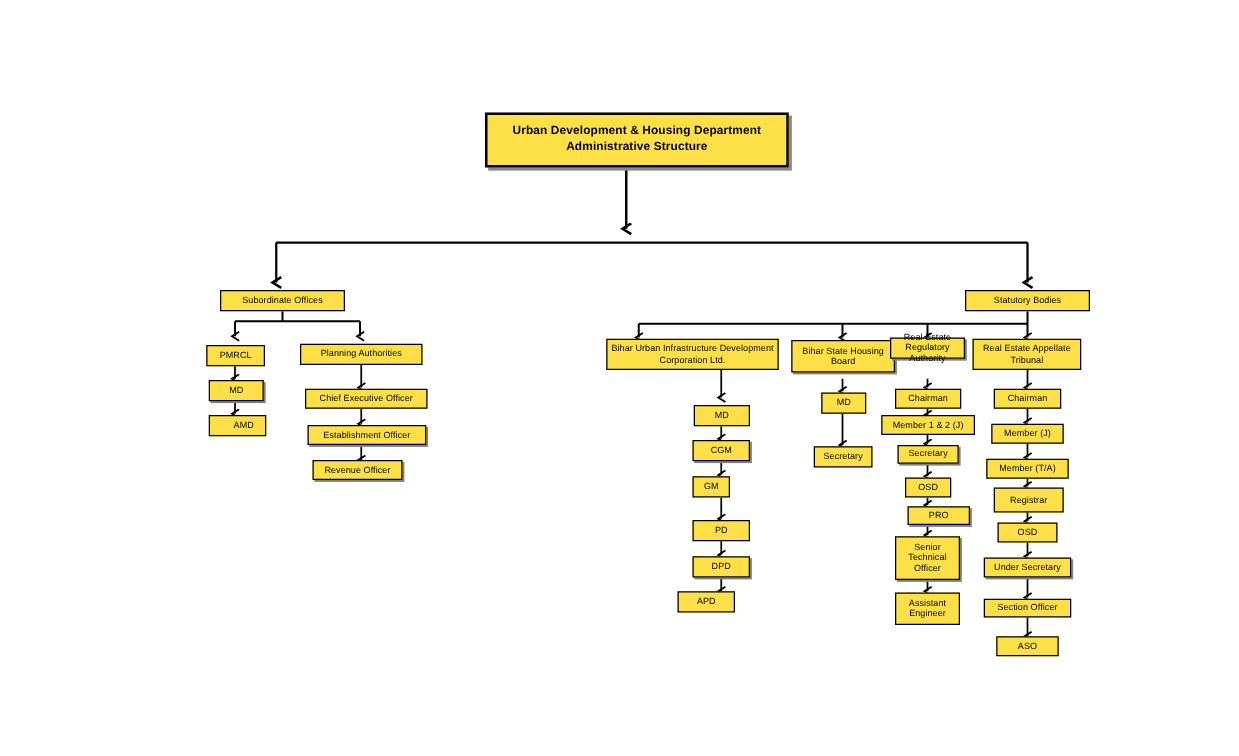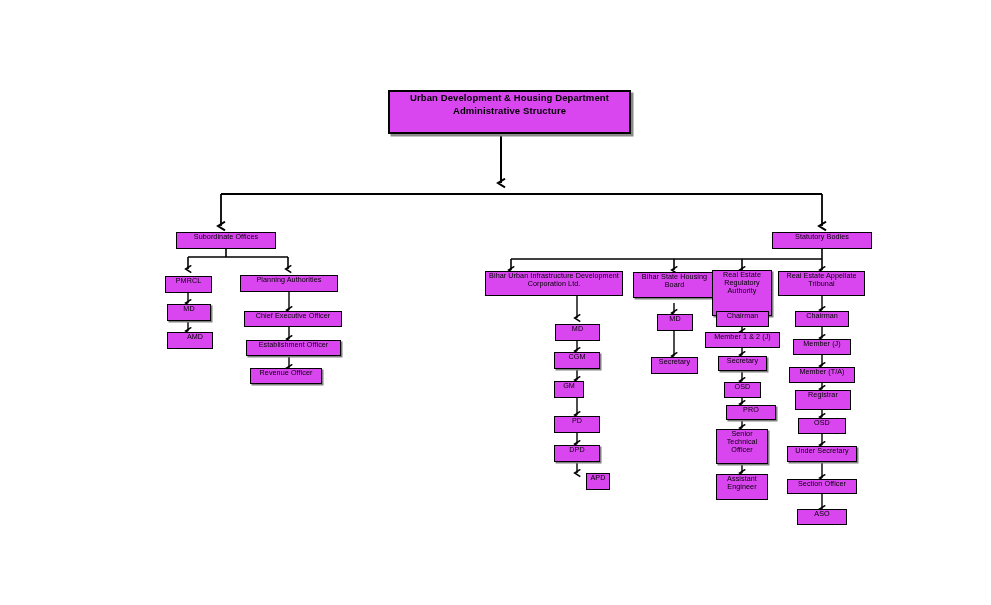--- a/index.html
+++ b/index.html
@@ -23,24 +23,24 @@
     position: absolute;
     left: 0;
     top: 0;
     width: 991px;
     height: 605px;
     pointer-events: none;
   }
   .node {
     position: absolute;
     box-sizing: border-box;
-    background: #d946ef;
+    background: #fde047;
     border: 1px solid #000000;
     display: flex;
-    align-items: flex-start;
+    align-items: center;
     justify-content: center;
     text-align: center;
     color: #000000;
     line-height: 1.12;
     font-size: 7.2px;
     letter-spacing: 0.01em;
     padding: 0 2px;
     z-index: 2;
   }
   .node.shadowed {
@@ -181,36 +181,36 @@
   </div>
   <div class="node" style="left:554px; top:381px; width:30px; height:17px;">
     <span class="node-label">GM</span>
   </div>
   <div class="node" style="left:554px; top:416px; width:46px; height:17px;">
     <span class="node-label">PD</span>
   </div>
   <div class="node shadowed" style="left:554px; top:445px; width:46px; height:17px;">
     <span class="node-label">DPD</span>
   </div>
-  <div class="node" style="left:586px; top:473px; width:24px; height:17px;">
+  <div class="node" style="left:542px; top:473px; width:46px; height:17px;">
     <span class="node-label">APD</span>
   </div>
 
   <div class="node thick shadowed" style="left:633px; top:272px; width:83px; height:26px;">
     <span class="node-label">Bihar State Housing
 Board</span>
   </div>
   <div class="node" style="left:657px; top:314px; width:36px; height:17px;">
     <span class="node-label">MD</span>
   </div>
   <div class="node" style="left:651px; top:357px; width:47px; height:17px;">
     <span class="node-label">Secretary</span>
   </div>
 
-  <div class="node thick shadowed" style="left:712px; top:270px; width:60px; height:46px;">
+  <div class="node thick shadowed" style="left:712px; top:270px; width:60px; height:17px;">
     <span class="node-label">Real Estate
 Regulatory
 Authority</span>
   </div>
   <div class="node thick" style="left:716px; top:311px; width:53px; height:16px;">
     <span class="node-label">Chairman</span>
   </div>
   <div class="node" style="left:705px; top:332px; width:75px; height:16px;">
     <span class="node-label">Member 1 &amp; 2 (J)</span>
   </div>

